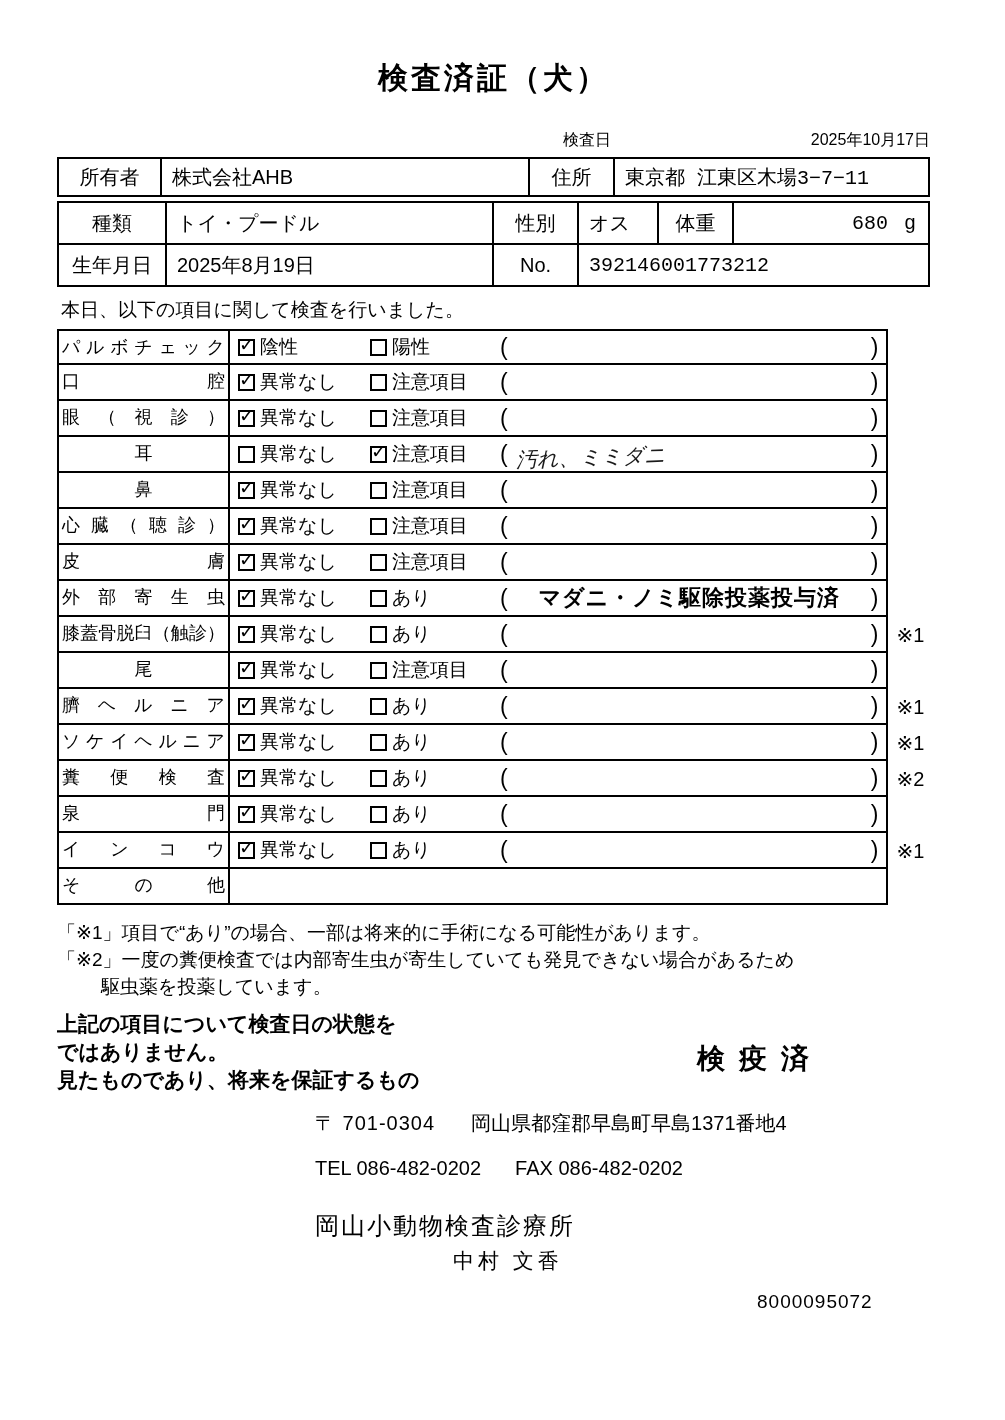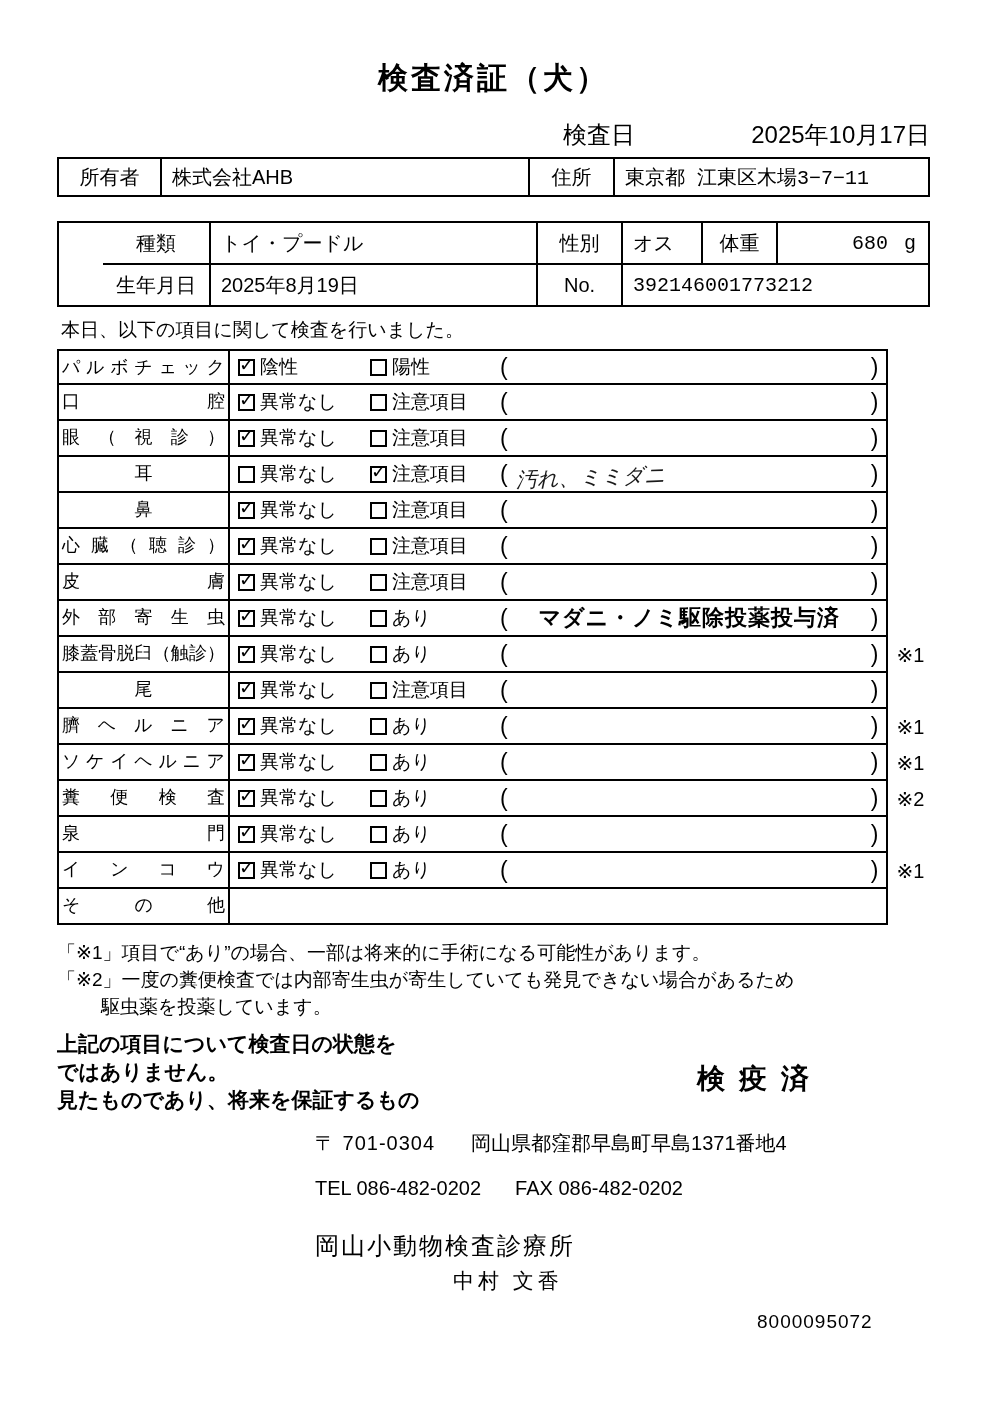--- a/index.html
+++ b/index.html
@@ -2,27 +2,27 @@
 <html lang="ja"><head>
 <meta charset="utf-8">
 <style>
   html,body{margin:0;padding:0;background:#fff;}
   .page{width:1005px;height:1420px;background:#fff;position:relative;color:#000;
         font-family:"Liberation Sans","DejaVu Sans",sans-serif;overflow:hidden;}
   .content{position:absolute;left:57px;top:0;width:873px;}
 
   .title{margin:58px 0 0;text-align:center;font-size:30px;font-weight:700;letter-spacing:3px;}
 
-  .date-line{margin-top:26px;display:flex;align-items:flex-end;font-size:24px;height:26px;}
+  .date-line{margin-top:26px;display:flex;align-items:flex-end;font-size:16px;height:26px;}
   .date-line .lab{margin-left:506px;}
   .date-line .val{margin-left:auto;}
 
   .tbl{border:2px solid #000;display:flex;flex-direction:column;box-sizing:border-box;}
   .owner-tbl{margin-top:6px;}
-  .pet-tbl{margin-top:24px;padding-left:44px;}
+  .pet-tbl{margin-top:4px;}
   .trow{display:flex;height:36px;}
   .pet-tbl .trow{height:40px;}
   .trow + .trow{border-top:2px solid #000;}
   .tcell{display:flex;align-items:center;font-size:20px;box-sizing:border-box;}
   .tcell.lab{justify-content:center;}
   .tcell.val{padding-left:10px;}
   .bdr{border-right:2px solid #000;}
   .w-103{width:103px;}.w-332{width:368px;}.w-85{width:85px;}.w-108{width:108px;}
   .w-327{width:327px;}.w-80{width:80px;}.w-75{width:75px;}
   .grow{flex:1;font-family:Liberation Mono, monospace;}

